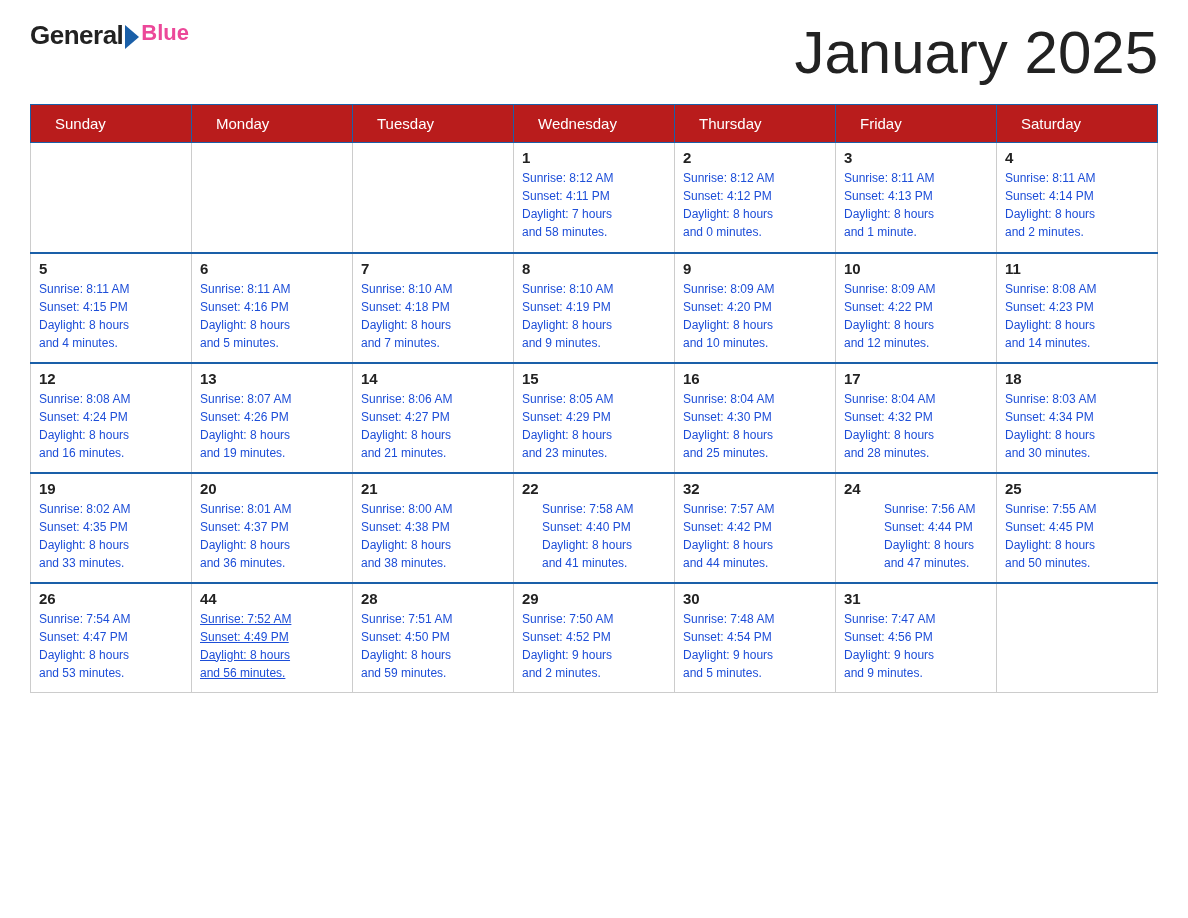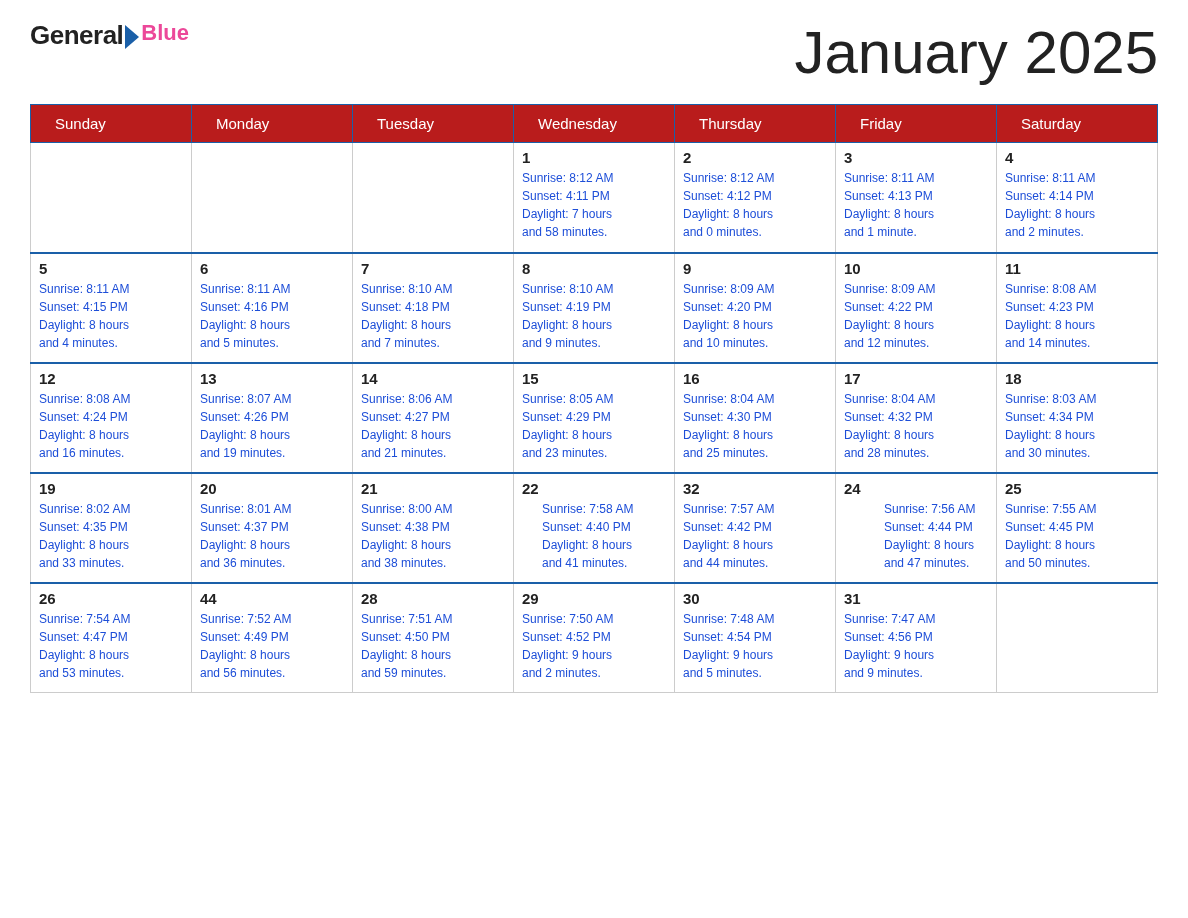--- a/index.html
+++ b/index.html
@@ -323,21 +323,21 @@
       <tr>
         <td>
           <span class="day-number">26</span>
           <div class="day-info" style="white-space: pre-line;">Sunrise: 7:54 AM
 Sunset: 4:47 PM
 Daylight: 8 hours
 and 53 minutes.</div>
         </td>
         <td>
           <span class="day-number">44</span>
-          <div class="day-info" style="white-space: pre-line;">Sunrise: 7:52 AM
+          <div class="day-info" style="white-space: pre-line; text-decoration: underline;">Sunrise: 7:52 AM
 Sunset: 4:49 PM
 Daylight: 8 hours
 and 56 minutes.</div>
         </td>
         <td>
           <span class="day-number">28</span>
           <div class="day-info" style="white-space: pre-line;">Sunrise: 7:51 AM
 Sunset: 4:50 PM
 Daylight: 8 hours
 and 59 minutes.</div>

